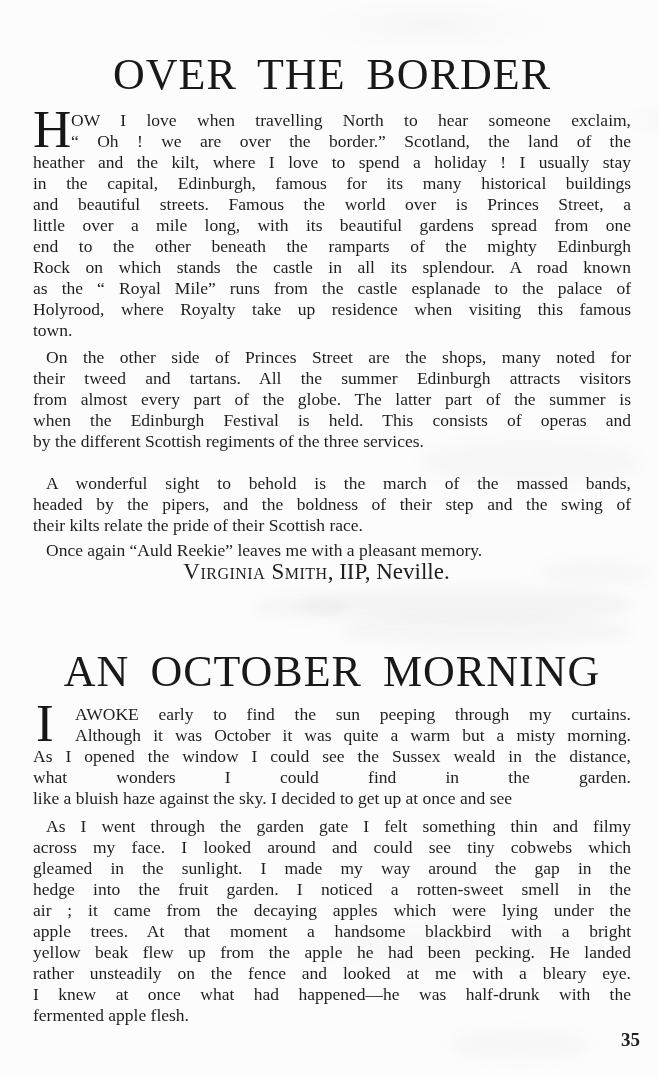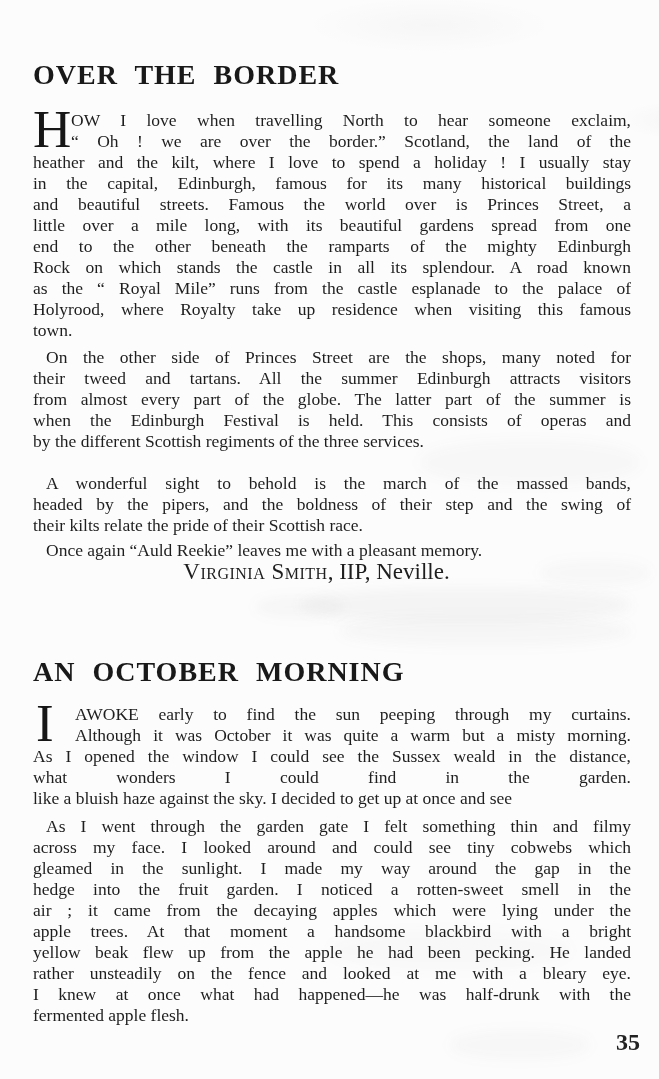--- a/index.html
+++ b/index.html
@@ -25,24 +25,24 @@
   }
   .content {
     position: absolute;
     left: 33px;
     right: 28px;
     top: 0;
     padding-top: 57px;
   }
   h1.article-title {
     margin: 0;
-    font-size: 28px;
+    font-size: 44px;
     line-height: 36px;
-    font-weight: bold;
-    text-align: left;
+    font-weight: normal;
+    text-align: center;
     letter-spacing: 1px;
     word-spacing: 9px;
     color: #191919;
   }
   .para { margin: 0; }
   .para.first-para  { margin-top: 17px; }
   .para.gap-6 { margin-top: 6px; }
   .para.gap-5 { margin-top: 21px; }
   .para.gap-4 { margin-top: 4px; }
   .para.gap-8 { margin-top: 7px; }
@@ -72,21 +72,21 @@
     line-height: 21px;
     text-align: center;
     padding-right: 31px;
   }
   .smallcaps { font-variant: small-caps; letter-spacing: 0.5px; }
   h1.second-title { margin-top: 72px; }
   .page-number {
     position: absolute;
     top: 1029px;
     right: 19px;
-    font-size: 24px;
+    font-size: 19px;
     font-weight: bold;
     color: #222;
   }
   .smudge {
     position: absolute;
     background: rgba(90, 90, 90, 0.05);
     border-radius: 45%;
     filter: blur(6px);
     pointer-events: none;
   }

